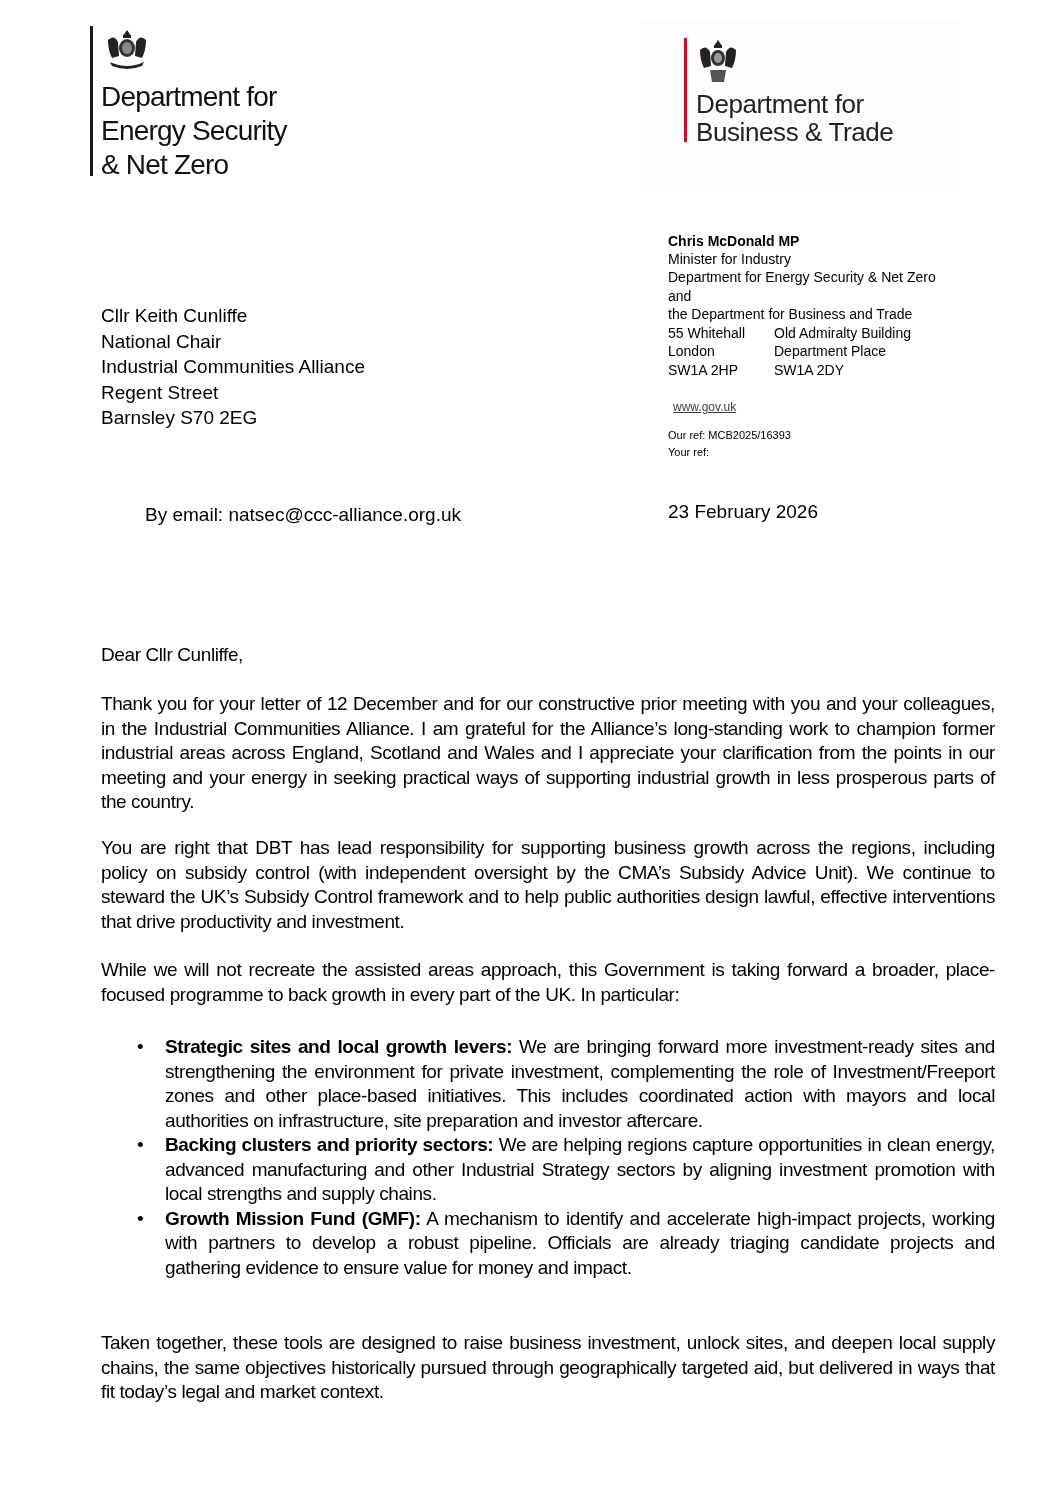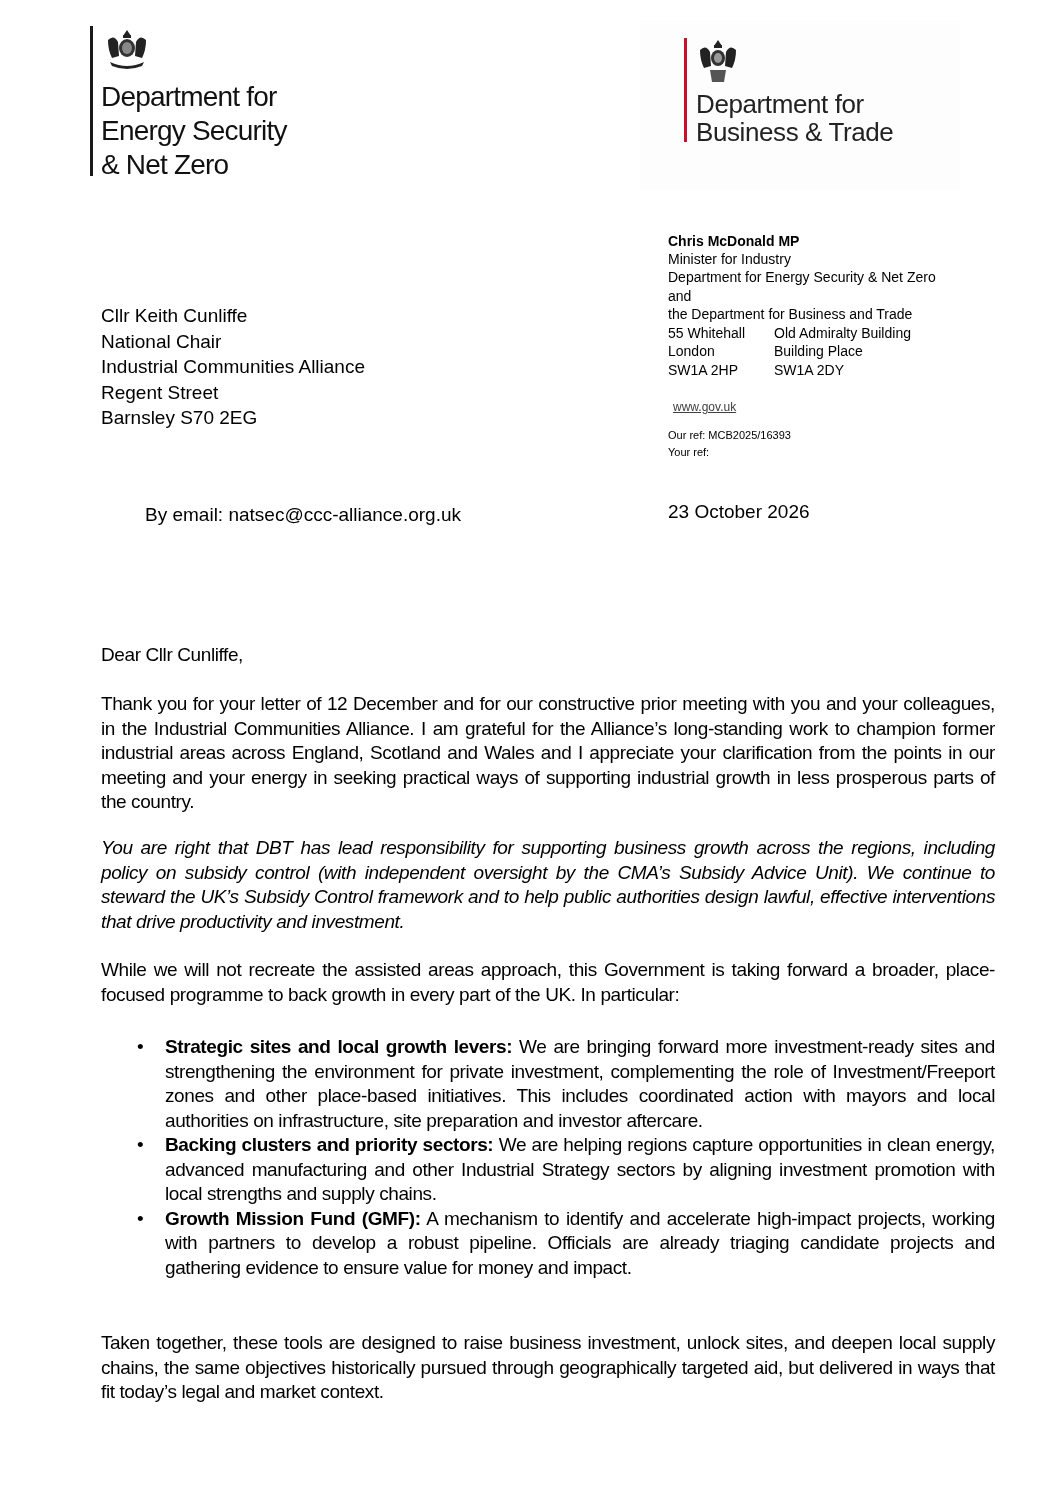--- a/index.html
+++ b/index.html
@@ -24,21 +24,21 @@
   .refs { position: absolute; left: 668px; top: 427px; font-size: 11px; line-height: 16.5px; }
   .date { position: absolute; left: 668px; top: 501px; font-size: 19px; }
 
   .recipient { position: absolute; left: 101px; top: 303px; font-size: 19px; }
   .recipient div { height: 25.5px; line-height: 25px; }
   .email { position: absolute; left: 101px; top: 504px; font-size: 19px; margin-left: 44px; }
 
   .body-text { position: absolute; left: 101px; width: 894px; font-size: 19px; line-height: 24.5px; text-align: justify; letter-spacing: -0.4px; }
   .salutation { top: 643px; }
   .p1 { top: 692px; }
-  .p2 { top: 836px; font-style: italic; }
+  .p2 { top: 836px; }
   .p3 { top: 958px; }
   .p4 { top: 1331px; }
 
   .bullets { position: absolute; left: 101px; top: 1035px; width: 894px; margin: 0; padding: 0; list-style: none; font-size: 19px; line-height: 24.5px; letter-spacing: -0.4px; }
   .bullets li { position: relative; padding-left: 64px; text-align: justify; }
   .bullets li .dot { position: absolute; left: 36px; top: 0; }
   .bullets li b { font-weight: bold; }
 </style>
 </head>
 <body>
@@ -82,32 +82,32 @@
   <div>the Department for Business and Trade</div>
 </div>
 
 <div class="addr a1">
   <div>55 Whitehall</div>
   <div>London</div>
   <div>SW1A 2HP</div>
 </div>
 <div class="addr a2">
   <div>Old Admiralty Building</div>
-  <div>Building Place</div>
+  <div>Department Place</div>
   <div>SW1A 2DY</div>
 </div>
 
 <a class="site-link">www.gov.uk</a>
 
 <div class="refs">
   <div>Our ref: MCB2025/16393</div>
   <div>Your ref:</div>
 </div>
 
-<div class="date">23 October 2026</div>
+<div class="date">23 February 2026</div>
 
 <div class="recipient">
   <div>Cllr Keith Cunliffe</div>
   <div>National Chair</div>
   <div>Industrial Communities Alliance</div>
   <div>Regent Street</div>
   <div>Barnsley S70 2EG</div>
 </div>
 <div class="email">By email: natsec@ccc-alliance.org.uk</div>
 

